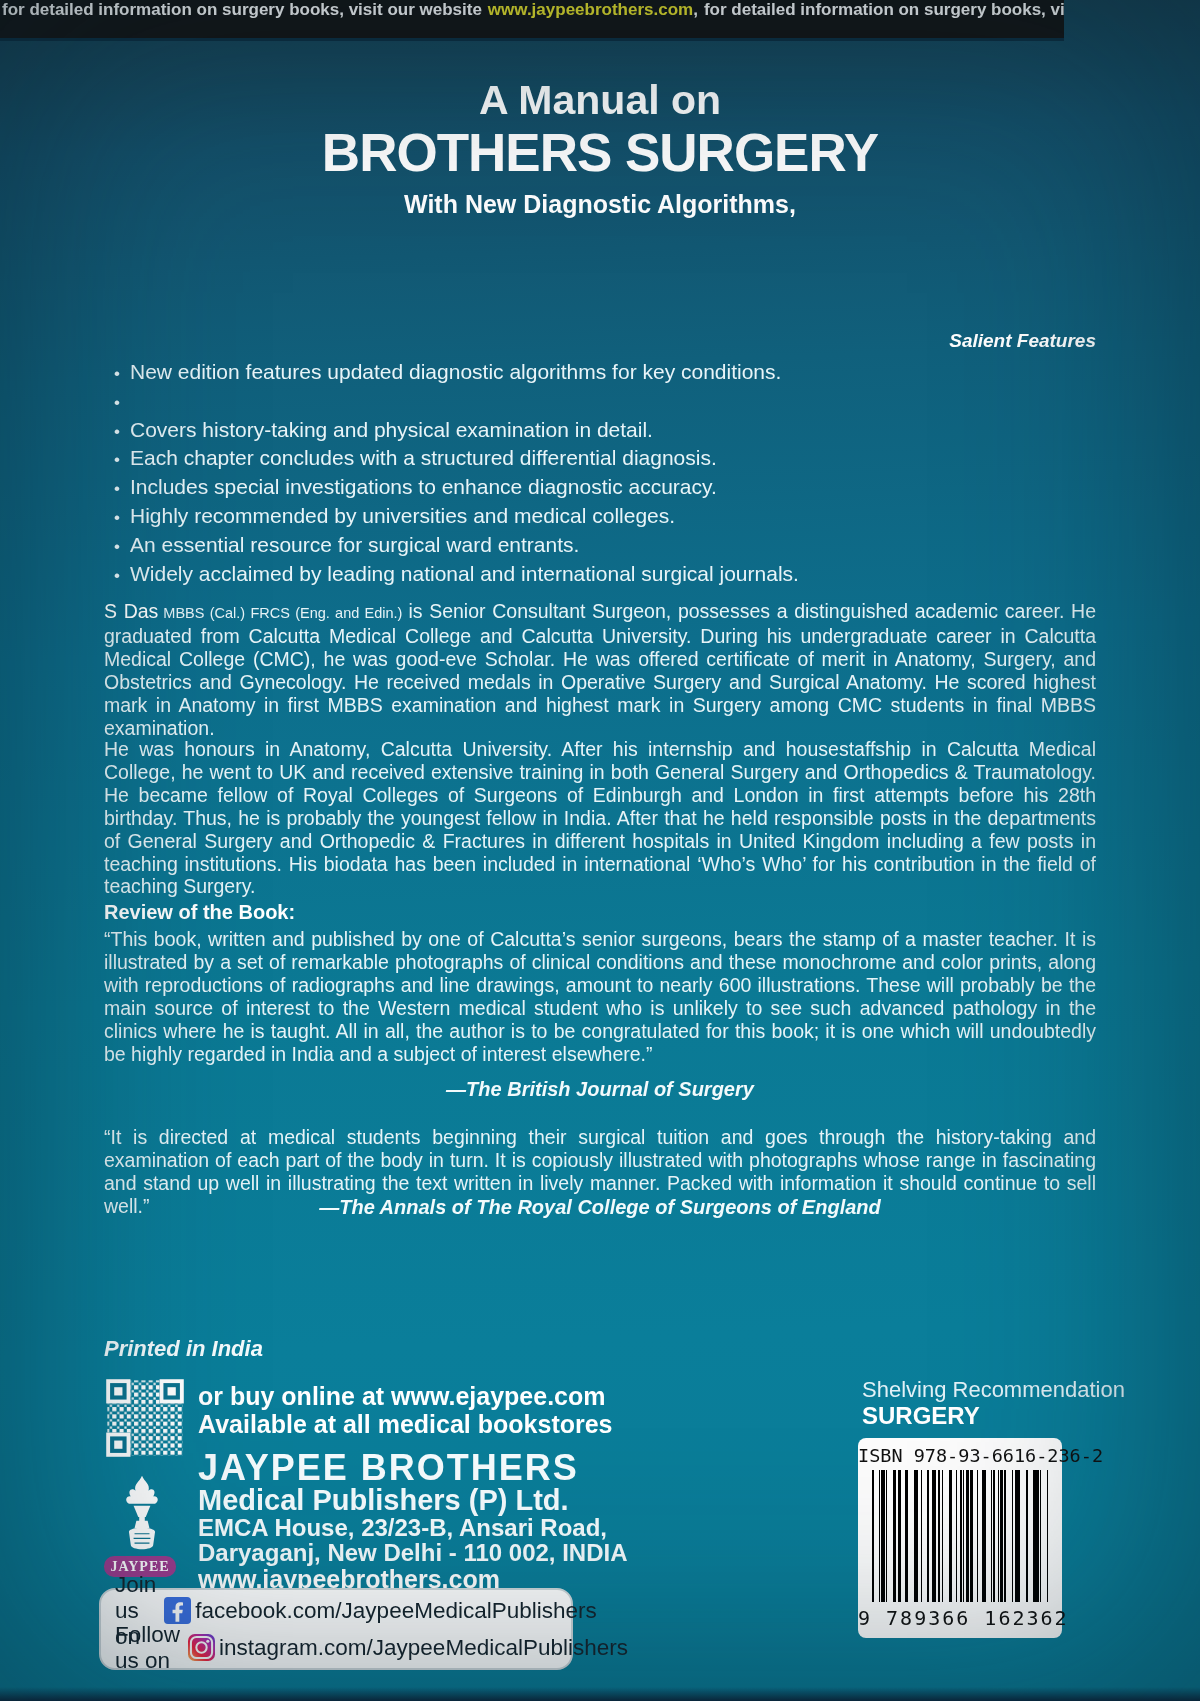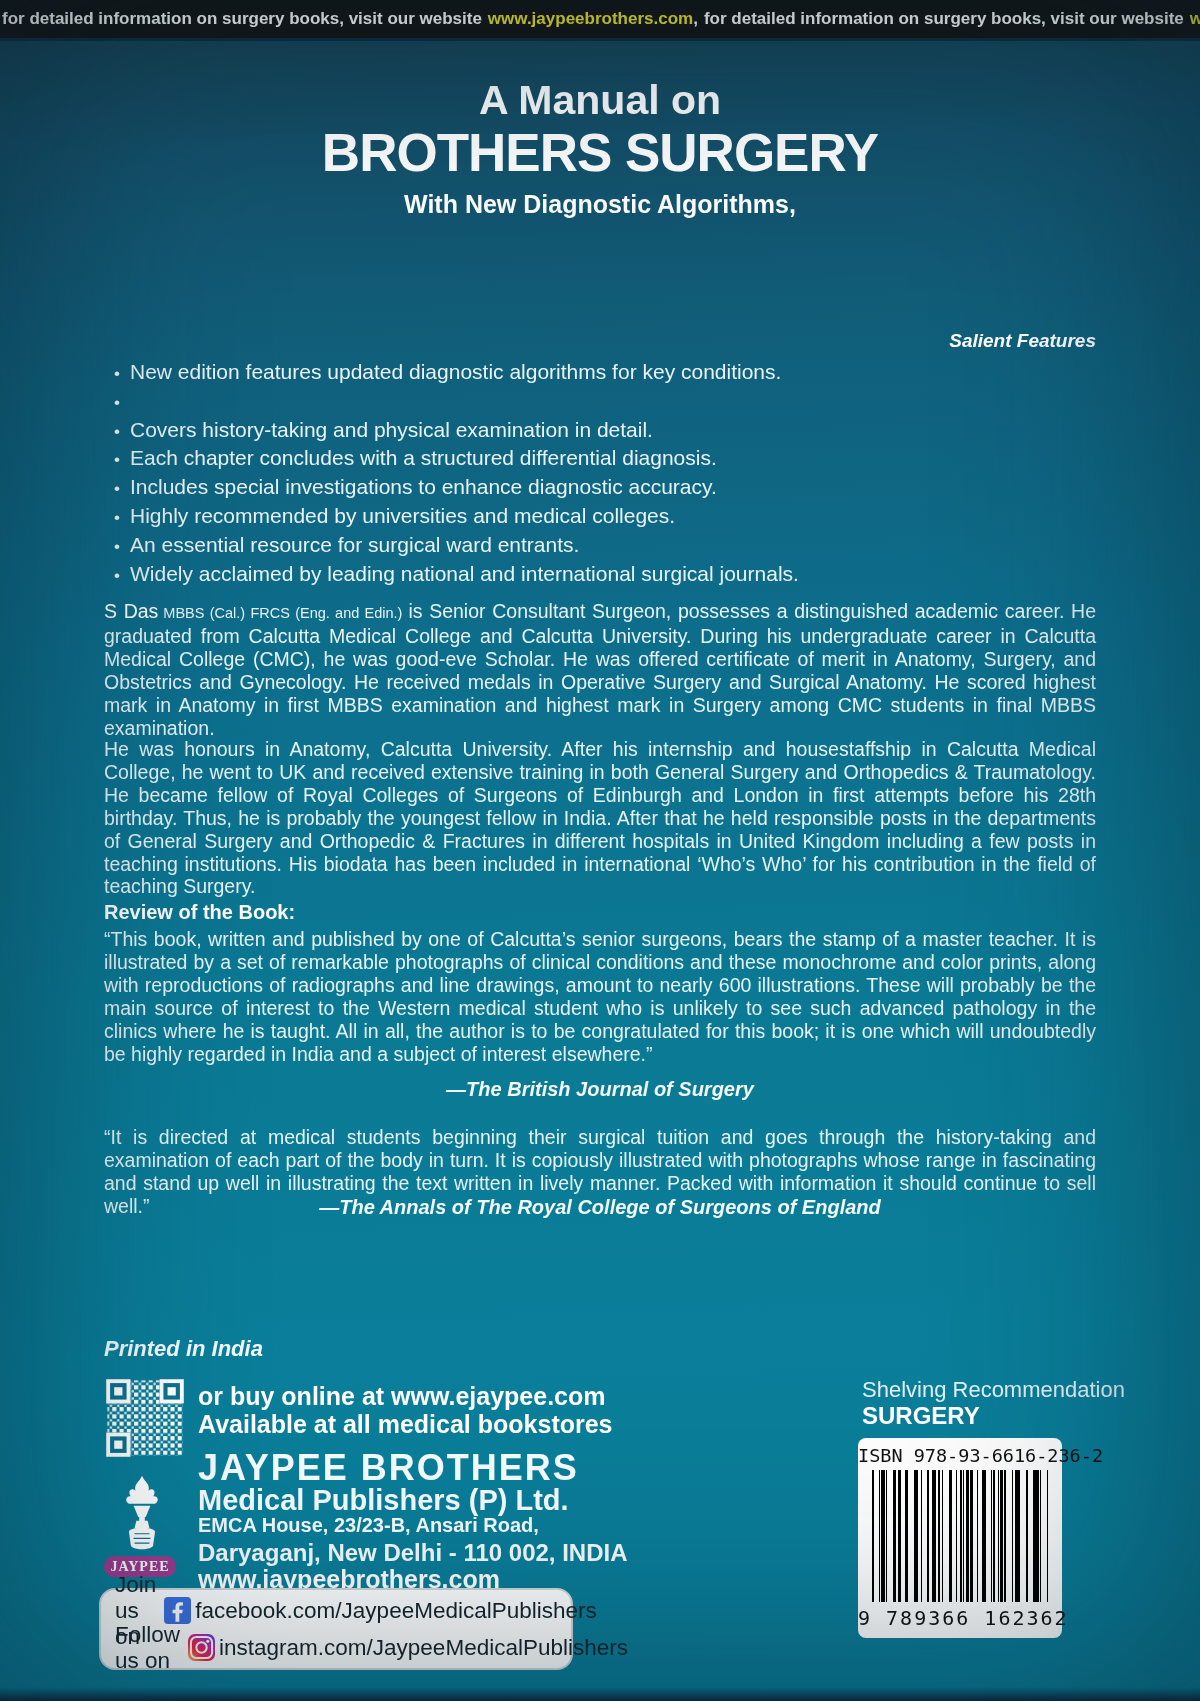--- a/index.html
+++ b/index.html
@@ -5,22 +5,22 @@
   html,body{margin:0;padding:0;background:#222;}
   .cover{
     position:relative; width:1200px; height:1701px; overflow:hidden;
     font-family:"Liberation Sans","DejaVu Sans",sans-serif;
     background:linear-gradient(178deg,#173f50 0%,#14506a 9%,#10607c 22%,#0d6e8c 38%,#0b7994 58%,#0a7e9a 78%,#0a7b96 100%);
     color:#e8f4f8;
   }
   .cover::after{content:"";position:absolute;inset:0;pointer-events:none;z-index:9;
     box-shadow:inset 0 0 220px 30px rgba(6,30,44,.45);}
   
-  .banner{position:absolute;top:0;left:0;width:1200px;height:38px;background:#141414;
-    display:flex;align-items:center;white-space:nowrap;overflow:hidden;
+  .banner{position:absolute;top:0;left:0;width:1064px;height:38px;background:#141414;
+    display:flex;white-space:nowrap;overflow:hidden;
     font-size:17px;font-weight:bold;color:#fff;z-index:3;border-bottom:3px solid #0c2e41;}
   .banner .url{color:#ece62a;margin:0 0 0 6px;}
   .banner .seg{margin-left:6px;}
   .banner .seg:first-child{margin-left:2px;}
   
   .title-block{position:absolute;top:78px;left:0;width:1200px;text-align:center;color:#fff;z-index:2;}
   .t1{font-size:41px;font-weight:bold;line-height:1.1;}
   .t2{font-size:53px;font-weight:bold;letter-spacing:-1px;line-height:1.05;margin-top:2px;}
   .t3{font-size:25px;font-weight:bold;line-height:1.25;margin-top:8px;}
   .t4{font-size:25px;font-weight:bold;line-height:1.25;}
@@ -40,21 +40,21 @@
   .quote2{top:1126px;}
   .attr{font-size:20px;font-weight:bold;font-style:italic;text-align:center;color:#f2fafc;}
   .attr1{top:1078px;}
   .attr2{top:1196px;}
   .printed{top:1336px;font-size:22px;font-style:italic;font-weight:bold;color:#f4fbfd;}
   
   .qr{position:absolute;left:105px;top:1378px;width:80px;height:80px;z-index:2;}
   .availability{position:absolute;left:198px;top:1382px;z-index:2;font-size:25px;font-weight:bold;color:#fff;line-height:28px;}
   .pub-name{position:absolute;left:198px;top:1447px;z-index:2;font-size:36px;font-weight:bold;letter-spacing:2px;color:#f4fbfd;}
   .pub-type{position:absolute;left:198px;top:1484px;z-index:2;font-size:29px;font-weight:bold;color:#f4fbfd;}
-  .addr1{position:absolute;left:198px;top:1514px;z-index:2;font-size:20px;font-weight:bold;color:#f4fbfd;}
+  .addr1{position:absolute;left:198px;top:1514px;z-index:2;font-size:24px;font-weight:bold;color:#f4fbfd;}
   .addr2{position:absolute;left:198px;top:1539px;z-index:2;font-size:24px;font-weight:bold;color:#f4fbfd;}
   .pub-site{position:absolute;left:198px;top:1565px;z-index:2;font-size:25px;font-weight:bold;color:#fff;}
   .torch{position:absolute;left:113px;top:1474px;width:58px;height:84px;z-index:2;}
   .jaypee-badge{position:absolute;left:104px;top:1556px;z-index:2;width:72px;height:21px;background:#9d3c8e;
     border-radius:10px;display:flex;align-items:center;justify-content:center;
     font-family:"Liberation Serif",serif;font-size:14px;font-weight:bold;letter-spacing:1px;color:#fff;}
   .social-box{position:absolute;left:99px;top:1588px;width:474px;height:82px;z-index:2;background:#fff;
     border-radius:16px;border:2px solid #cfd8dc;display:flex;flex-direction:column;justify-content:center;
     padding:0 14px;box-sizing:border-box;color:#15232c;font-size:22.5px;}
   .social-line{display:flex;align-items:center;height:37px;}

